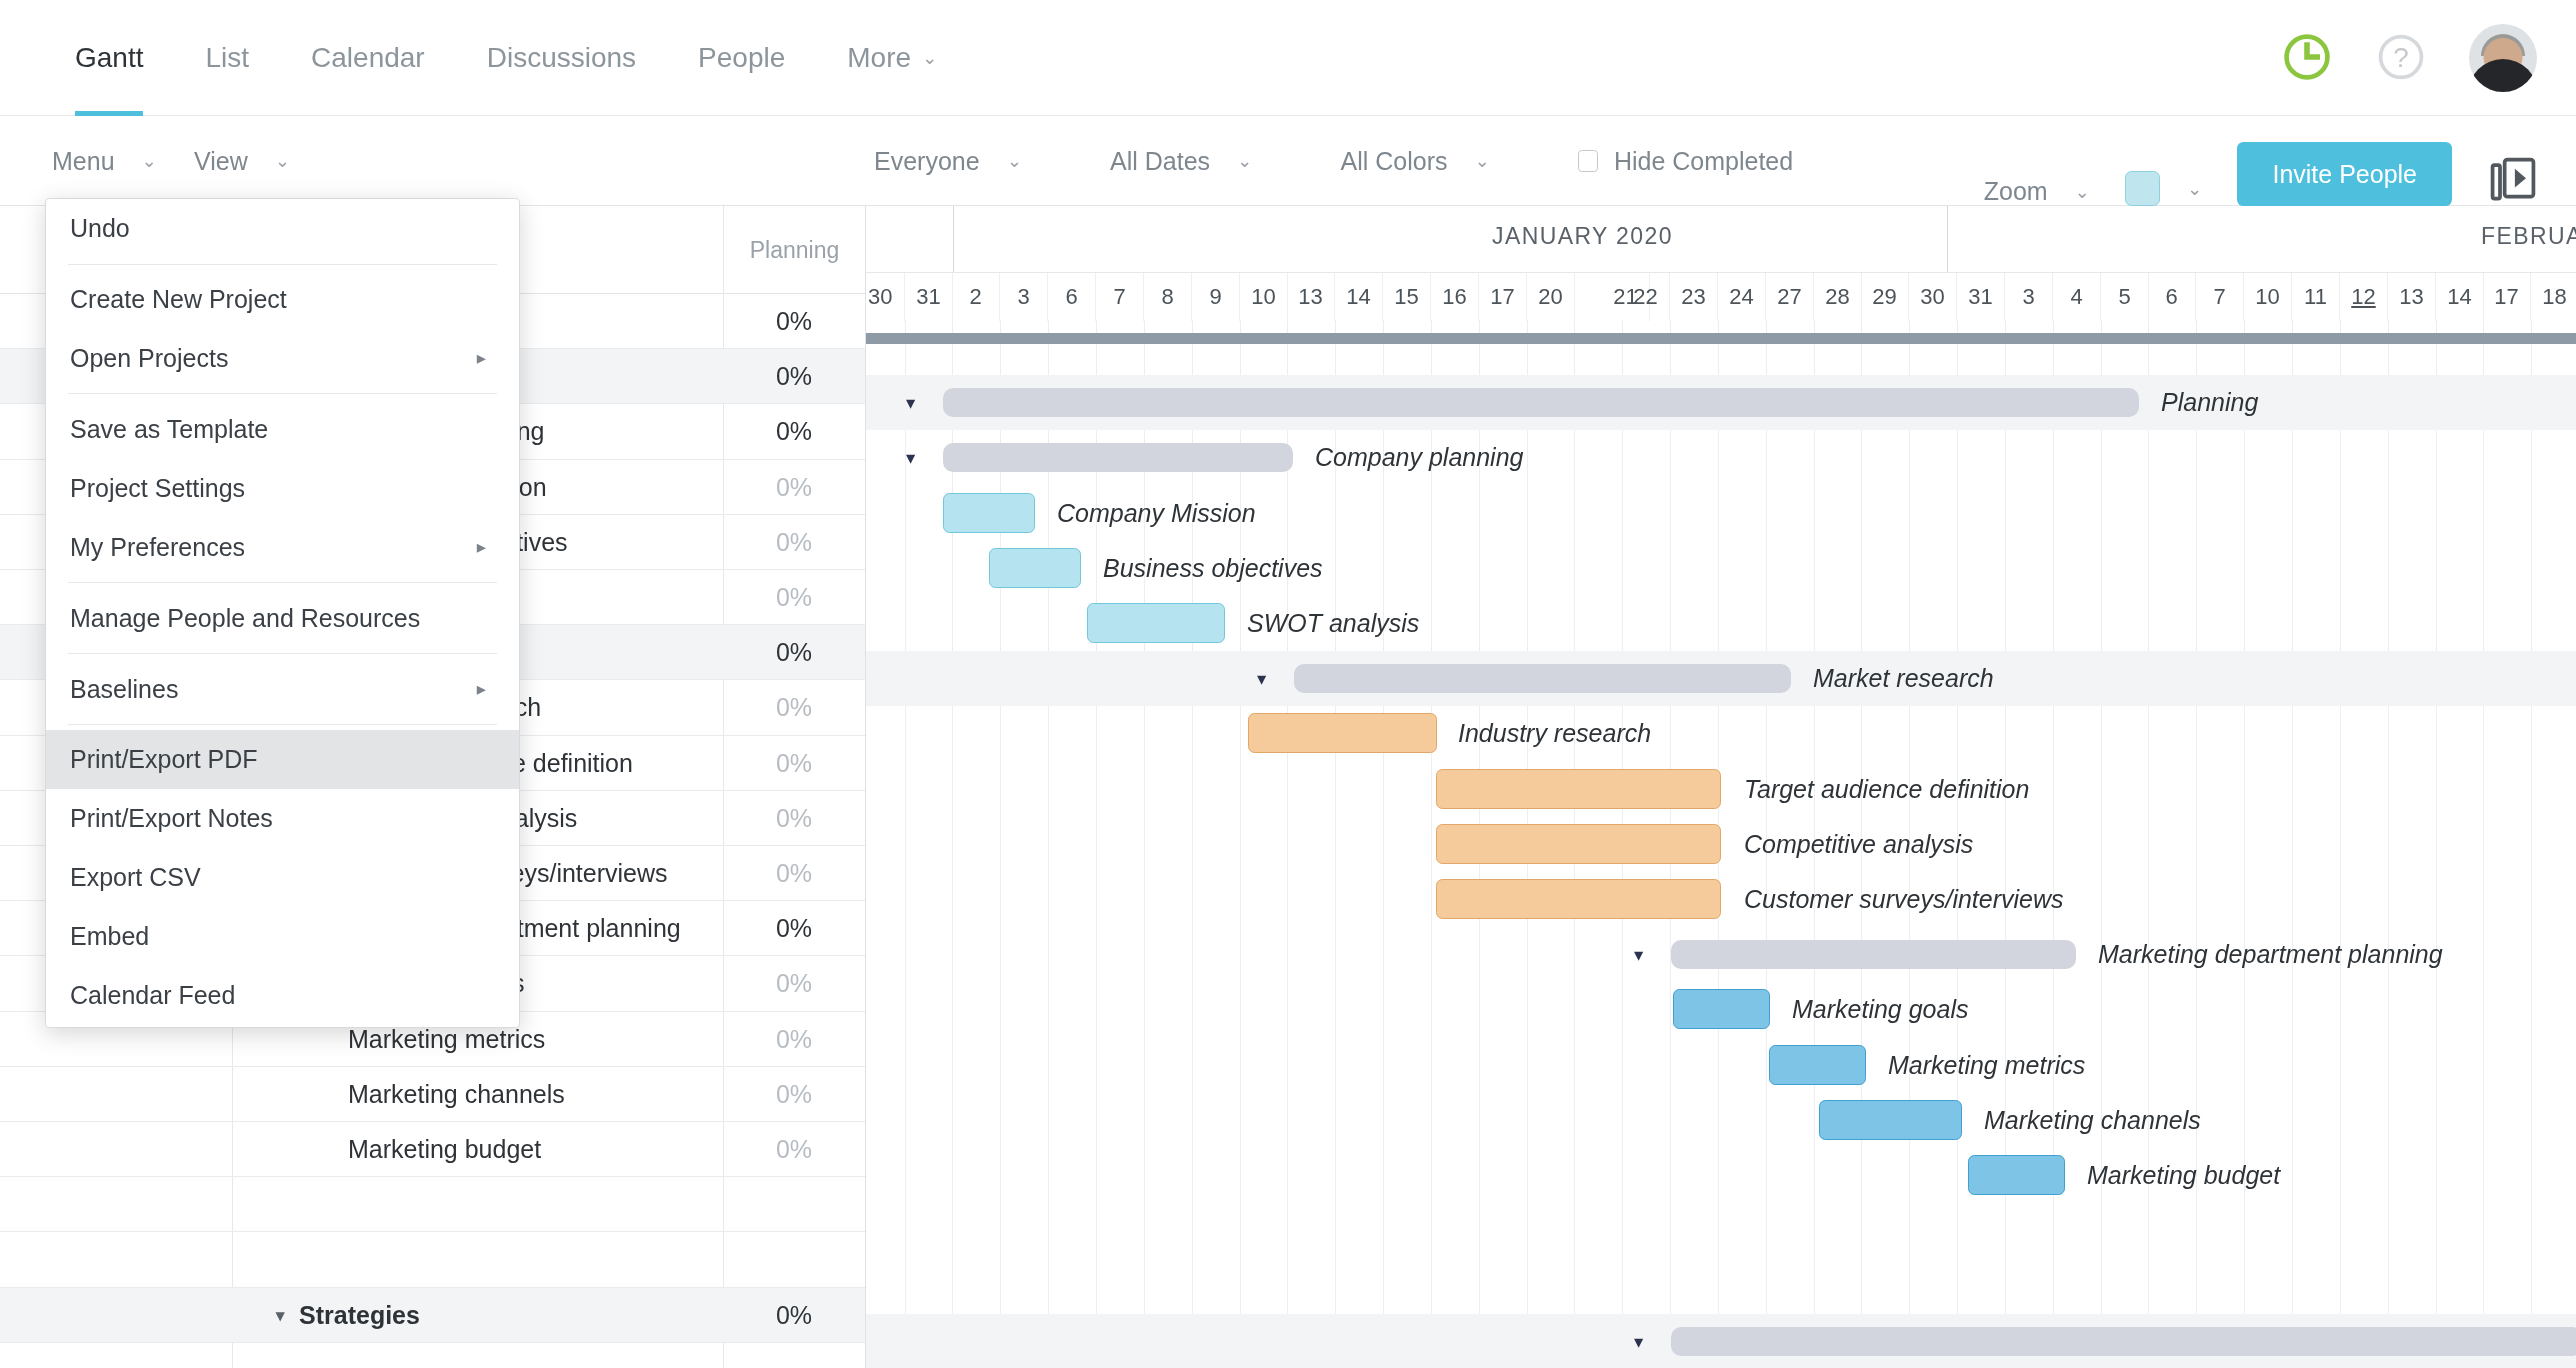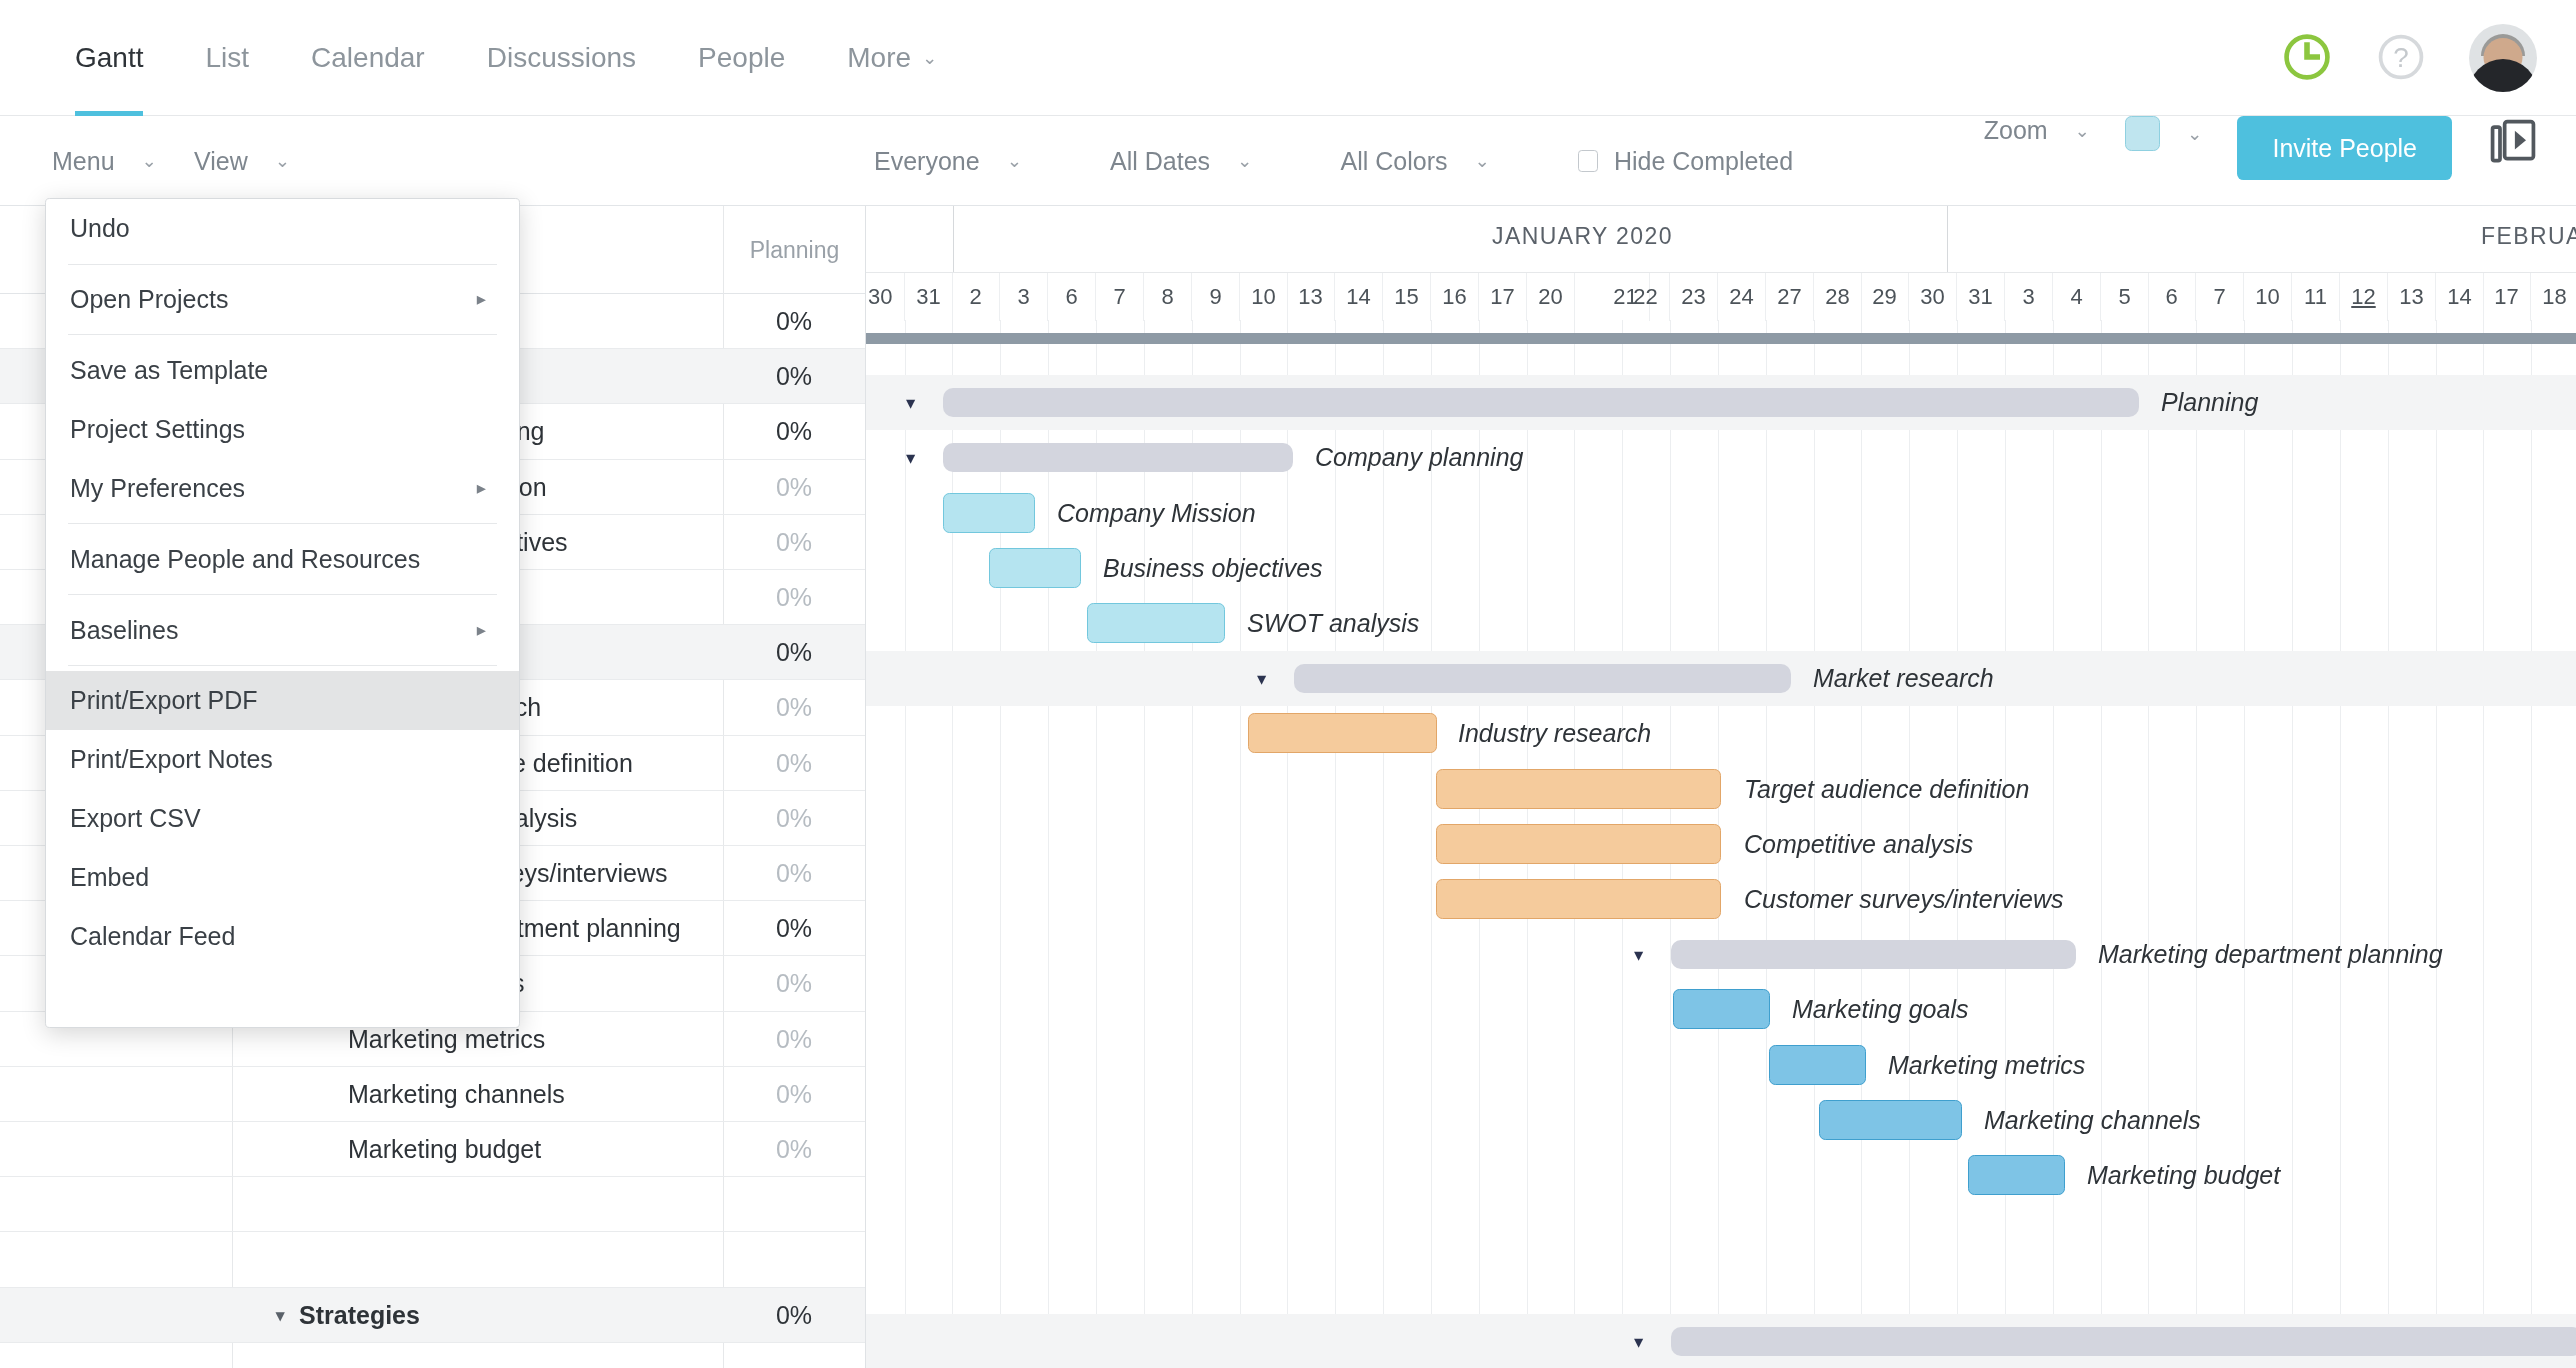--- a/index.html
+++ b/index.html
@@ -41,21 +41,21 @@
      border-radius: 35px 35px 0 0; background: #24262a; transform: translateX(-50%); }
 
   
   .toolbar {
     position: absolute; left: 0; top: 116px; width: 2576px; height: 90px;
     background: #fff; border-bottom: 0.9px solid #e2e5e8;
   }
   .tb-left { position: absolute; left: 52px; top: 0; height: 90px; display: flex; align-items: center; gap: 37px; }
   .tb-item { font-size: 25px; color: #7e868e; cursor: pointer; white-space: nowrap; display: flex; align-items: center; gap: 16px;}
   .tb-center { position: absolute; left: 874px; top: 0; height: 90px; display: flex; align-items: center; gap: 88px; }
-  .tb-right { position: absolute; right: 37px; top: 0; height: 90px; display: flex; align-items: flex-start; gap: 35px; }
+  .tb-right { position: absolute; right: 37px; top: 0; height: 90px; display: flex; align-items: flex-end; gap: 35px; }
   .chk-box { width: 20px; height: 22px; border-radius: 3.7px; border: 1.8px solid #c3c8cd; display:inline-block; }
   .swatch { width: 35px; height: 35px; border-radius: 6.4px; background: #bfe5ef; border: 1.8px solid #8fd0e0; }
   .invite-btn {
     background: #4ec0de; color: #fff; font-size: 25px; border: none; border-radius: 6.4px;
     padding: 17.5px 35px; cursor: pointer; white-space: nowrap;
   }
   .play-icon { width: 52px; height: 52px; position: relative; cursor: pointer; }
 
   
   .table-head {
@@ -545,20 +545,23 @@
         </div>
       </div>
   </div>
 
   <div class="menu" id="menu-dropdown-panel">
       <div class="mi">
         <span>Undo</span>
       </div>
       <div class="mi-sep"></div>
       <div class="mi">
+        <span>Create New Project</span>
+      </div>
+      <div class="mi">
         <span>Open Projects</span>
         <span class="arrow">▸</span>
       </div>
       <div class="mi-sep"></div>
       <div class="mi">
         <span>Save as Template</span>
       </div>
       <div class="mi">
         <span>Project Settings</span>
       </div>

